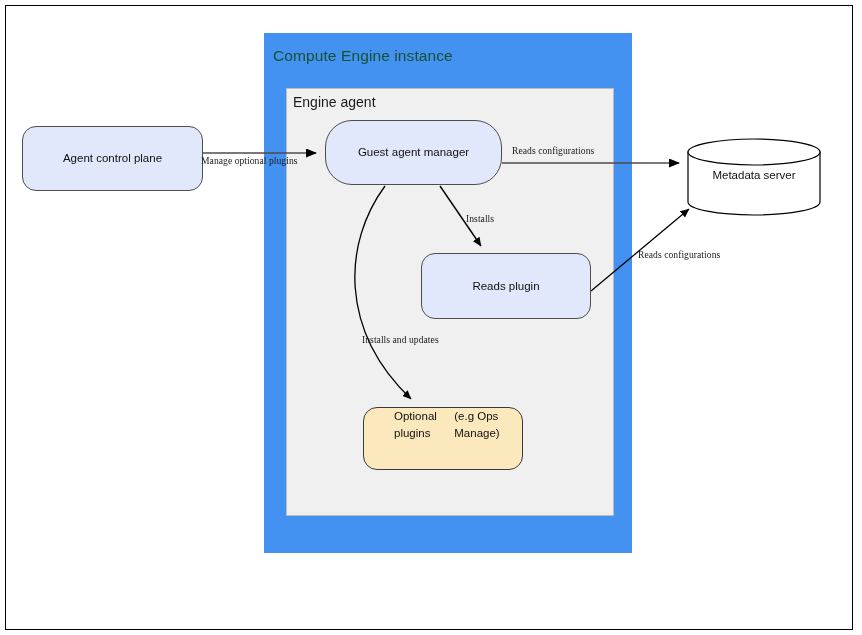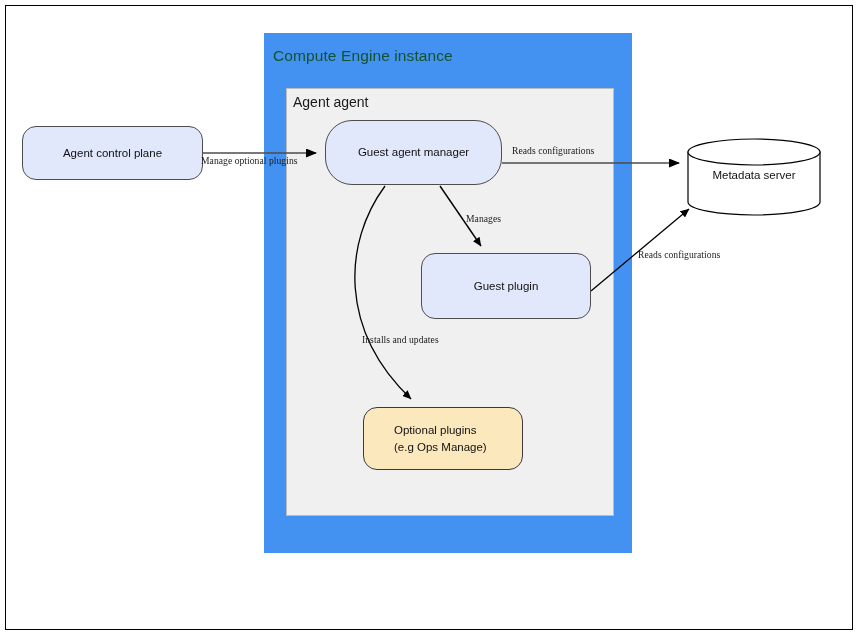--- a/index.html
+++ b/index.html
@@ -76,29 +76,29 @@
     align-items: center;
     justify-content: center;
     text-align: center;
     font-size: 11.5px;
     color: #111111;
     line-height: 1.45;
   }
   .node.blue  { background: #e2e8fb; }
   .node.amber { background: #fce8bd; border-color: #3a3a3a; }
 
-  #node-acp { left: 22px;  top: 126px; width: 181px; height: 54px; }
+  #node-acp { left: 22px;  top: 126px; width: 181px; height: 65px; }
   #node-gam { left: 325px; top: 120px; width: 177px; height: 65px; border-radius: 27px; }
   #node-core{ left: 421px; top: 253px; width: 170px; height: 66px; }
   #node-opt {
     left: 363px; top: 407px; width: 160px; height: 63px;
     justify-content: flex-start;
     text-align: left;
     padding-left: 30px;
-    flex-direction: column;
+    flex-direction: row;
     align-items: flex-start;
     justify-content: center;
   }
 
   
   .edge-label {
     position: absolute;
     font-size: 9.6px;
     color: #1a1a1a;
     white-space: nowrap;
@@ -133,21 +133,21 @@
 <body>
 
 <div id="canvas">
 
   <div id="outer-frame"></div>
 
   <div id="ce-box"></div>
   <div id="ce-title">Compute Engine instance</div>
 
   <div id="ga-panel"></div>
-  <div id="ga-title">Agent agent</div>
+  <div id="ga-title">Engine agent</div>
 
   <svg class="layer" viewBox="0 0 862 635">
     <defs>
       <marker id="arrowBlack" markerWidth="11" markerHeight="9" refX="10" refY="4.5" orient="auto" markerUnits="userSpaceOnUse">
         <path d="M0,0 L11,4.5 L0,9 Z" fill="#000000"></path>
       </marker>
       <marker id="arrowBlackSm" markerWidth="9" markerHeight="8" refX="8.5" refY="4" orient="auto" markerUnits="userSpaceOnUse">
         <path d="M0,0 L9,4 L0,8 Z" fill="#000000"></path>
       </marker>
     </defs>
@@ -180,33 +180,33 @@
 
   <div class="node blue" id="node-acp">
     <span>Agent control plane</span>
   </div>
 
   <div class="node blue" id="node-gam">
     <span>Guest agent manager</span>
   </div>
 
   <div class="node blue" id="node-core">
-    <span>Guest plugin</span>
+    <span>Reads plugin</span>
   </div>
 
   <div class="node amber" id="node-opt">
     <span>Optional plugins</span>
     <span>(e.g  Ops Manage)</span>
   </div>
 
   <div id="cyl-label">Metadata server</div>
 
   <div class="edge-label" id="lbl-manage">Manage optional plugins</div>
 
   <div class="edge-label" id="lbl-reads-1">Reads configurations</div>
 
-  <div class="edge-label" id="lbl-manages">Manages</div>
+  <div class="edge-label" id="lbl-manages">Installs</div>
 
   <div class="edge-label" id="lbl-reads-2">Reads configurations</div>
 
   <div class="edge-label" id="lbl-installs">Installs and updates</div>
 
 </div>
 
 </body></html>

